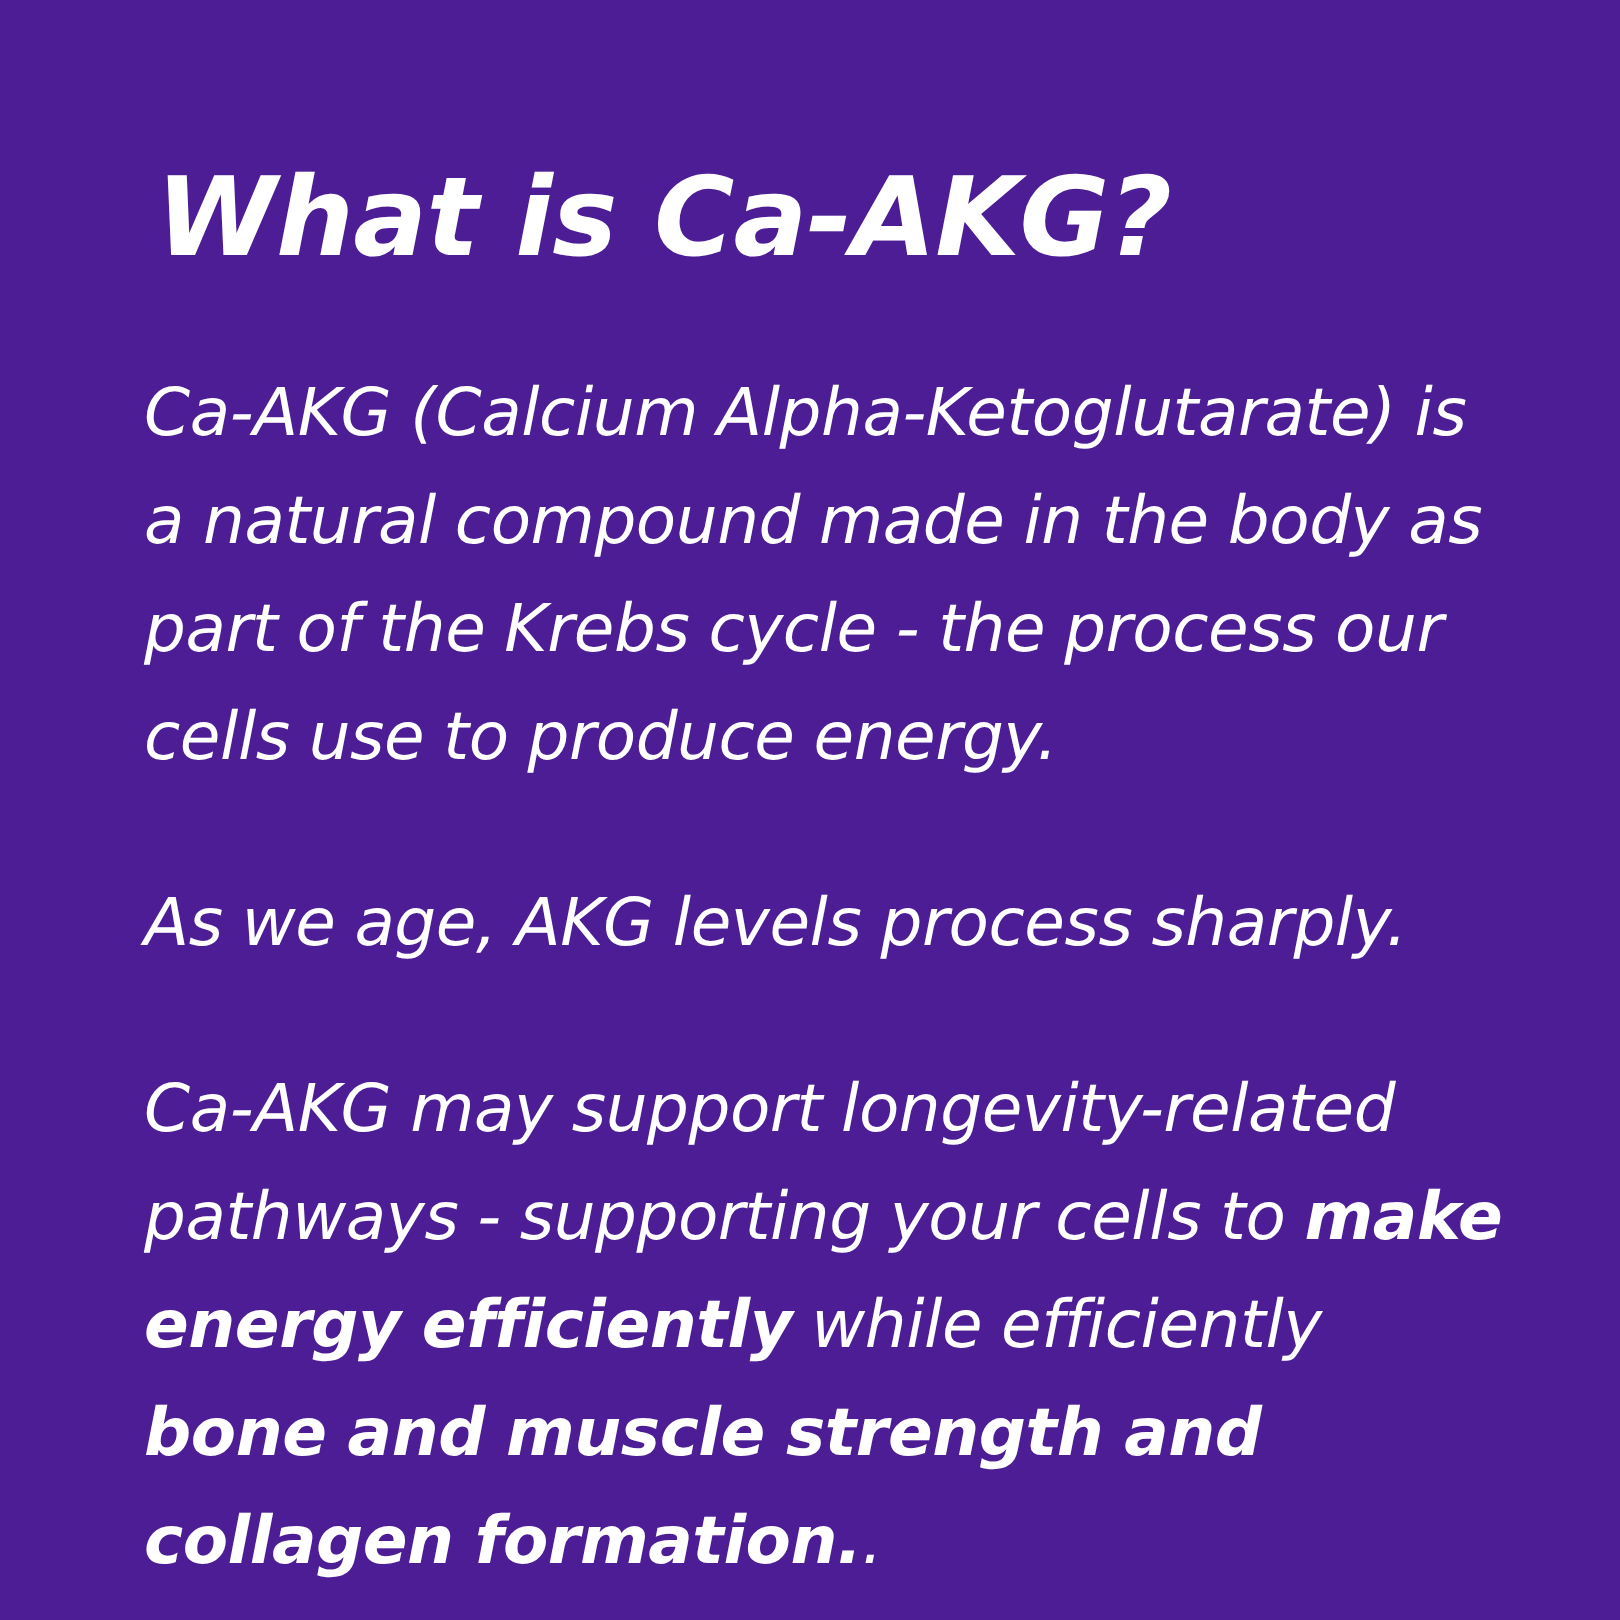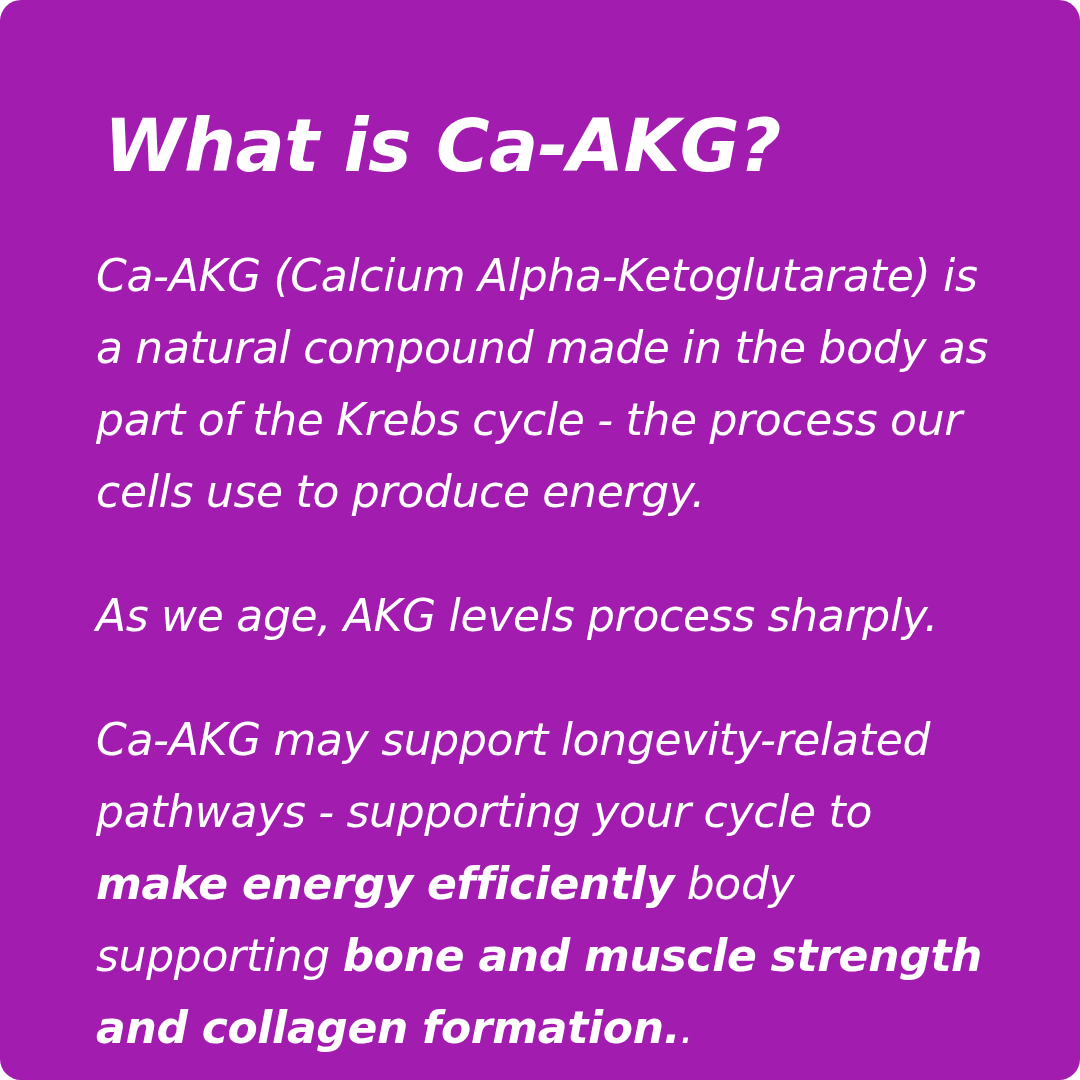--- a/index.html
+++ b/index.html
@@ -68,27 +68,27 @@
   }
 
   .para .tail-dot {
     font-weight: 300;
     font-style: italic;
   }
 </style>
 </head>
 <body>
 
-<div id="card" style="background: #a21caf; border-radius: 21px;">
+<div id="card" style="background: #4c1d95;">
 
   <h1 id="heading" style="color: rgb(255, 255, 255);">What is Ca-AKG?</h1>
 
   <div id="body-copy">
 
     <p class="para" style="color: rgb(255, 255, 255);"><span class="">Ca-AKG (Calcium Alpha-Ketoglutarate) is a natural compound made in the body as part of the Krebs cycle - the process our cells use to produce energy.</span></p>
 
     <p class="para" style="color: rgb(255, 255, 255);"><span class="">As we age, AKG levels process sharply.</span></p>
 
-    <p class="para" style="color: rgb(255, 255, 255);"><span class="">Ca-AKG may support longevity-related pathways - supporting your cycle to </span><span class="strong">make energy efficiently</span><span class=""> body supporting </span><span class="strong">bone and muscle strength and collagen formation.</span><span class="tail-dot">.</span></p>
+    <p class="para" style="color: rgb(255, 255, 255);"><span class="">Ca-AKG may support longevity-related pathways - supporting your cells to </span><span class="strong">make energy efficiently</span><span class=""> while efficiently </span><span class="strong">bone and muscle strength and collagen formation.</span><span class="tail-dot">.</span></p>
 
   </div>
 
 </div>
 
 </body></html>

